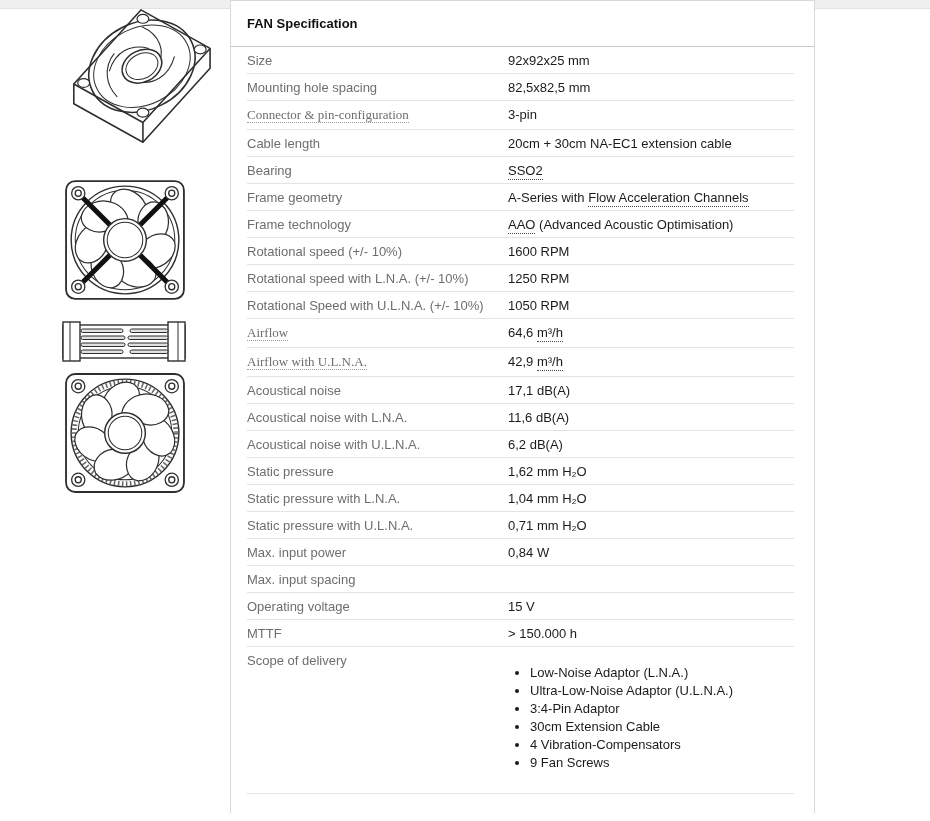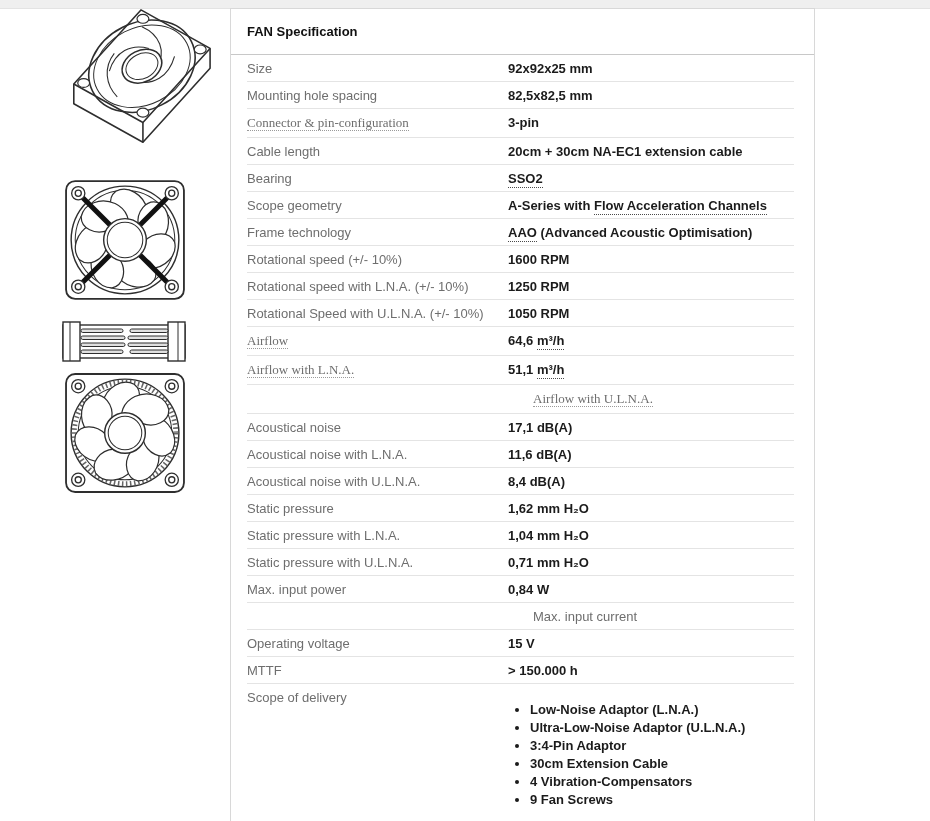--- a/index.html
+++ b/index.html
@@ -10,36 +10,36 @@
   }
   .topbar{
     position:absolute;left:0;top:0;width:930px;height:8px;
     background:#efefef;border-bottom:1px solid #e3e3e3;
   }
   
   .gallery-img{position:absolute;margin:0;padding:0;cursor:pointer;}
   .gallery-img svg{display:block;}
   
   .panel{
-    position:absolute;left:230px;top:8px;width:585px;height:813px;
+    position:absolute;left:230px;top:0;width:585px;height:813px;
     box-sizing:border-box;background:#fff;
     border:1px solid #d8d8d8;border-bottom:none;
   }
   .panel-header{
     font-weight:bold;font-size:13px;color:#111;line-height:13px;
     padding:16px 16px;border-bottom:1px solid #c8c8c8;
   }
   .rows{padding:0 20px 0 16px;}
   .spec-row{
     display:flex;align-items:flex-start;
     padding:6.5px 0;border-bottom:1px solid #e4e4e4;
-    font-size:13px;line-height:13px;justify-content:flex-end;
+    font-size:13px;line-height:13px;
   }
   .spec-label{width:261px;flex:none;color:#6e6e6e;}
-  .spec-value{flex:1;color:#1b1b1b;font-weight:bold;}
+  .spec-value{flex:1;color:#1b1b1b;}
   .link-gray{
     border-bottom:1px dotted #9a9a9a;padding-bottom:1px;cursor:pointer;
     width:auto;align-self:flex-start;font-family:Liberation Serif, serif;
   }
   .spec-label.link-gray{width:auto;margin-right:auto;}
   .label-cell{width:261px;flex:none;display:flex;}
   .link-dark{border-bottom:1px dotted #4a4a4a;padding-bottom:1px;cursor:pointer;}
   .scope-row .spec-label{padding-top:0;}
   ul.delivery{
     list-style:disc;margin:12px 0 18px;padding-left:22px;color:#1b1b1b;
@@ -213,21 +213,21 @@
         <div class="spec-value"><span>20cm + 30cm NA-EC1 extension cable</span></div>
       </div>
       <div class="spec-row">
         <div class="label-cell">
           <span class="spec-label">Bearing</span>
         </div>
         <div class="spec-value"><span class="link-dark">SSO2</span></div>
       </div>
       <div class="spec-row">
         <div class="label-cell">
-          <span class="spec-label">Scope geometry</span>
+          <span class="spec-label">Frame geometry</span>
         </div>
         <div class="spec-value"><span>A-Series with </span><span class="link-dark">Flow Acceleration Channels</span></div>
       </div>
       <div class="spec-row">
         <div class="label-cell">
           <span class="spec-label">Frame technology</span>
         </div>
         <div class="spec-value"><span class="link-dark">AAO</span><span> (Advanced Acoustic Optimisation)</span></div>
       </div>
       <div class="spec-row">
@@ -249,46 +249,41 @@
         <div class="spec-value"><span>1050 RPM</span></div>
       </div>
       <div class="spec-row">
         <div class="label-cell">
           <span class="spec-label link-gray">Airflow</span>
         </div>
         <div class="spec-value"><span>64,6 </span><span class="link-dark">m³/h</span></div>
       </div>
       <div class="spec-row">
         <div class="label-cell">
-          <span class="spec-label link-gray">Airflow with L.N.A.</span>
-        </div>
-        <div class="spec-value"><span>51,1 </span><span class="link-dark">m³/h</span></div>
-      </div>
-      <div class="spec-row">
-        <div class="label-cell">
           <span class="spec-label link-gray">Airflow with U.L.N.A.</span>
         </div>
+        <div class="spec-value"><span>42,9 </span><span class="link-dark">m³/h</span></div>
       </div>
       <div class="spec-row">
         <div class="label-cell">
           <span class="spec-label">Acoustical noise</span>
         </div>
         <div class="spec-value"><span>17,1 dB(A)</span></div>
       </div>
       <div class="spec-row">
         <div class="label-cell">
           <span class="spec-label">Acoustical noise with L.N.A.</span>
         </div>
         <div class="spec-value"><span>11,6 dB(A)</span></div>
       </div>
       <div class="spec-row">
         <div class="label-cell">
           <span class="spec-label">Acoustical noise with U.L.N.A.</span>
         </div>
-        <div class="spec-value"><span>8,4 dB(A)</span></div>
+        <div class="spec-value"><span>6,2 dB(A)</span></div>
       </div>
       <div class="spec-row">
         <div class="label-cell">
           <span class="spec-label">Static pressure</span>
         </div>
         <div class="spec-value"><span>1,62 mm H₂O</span></div>
       </div>
       <div class="spec-row">
         <div class="label-cell">
           <span class="spec-label">Static pressure with L.N.A.</span>
@@ -302,21 +297,21 @@
         <div class="spec-value"><span>0,71 mm H₂O</span></div>
       </div>
       <div class="spec-row">
         <div class="label-cell">
           <span class="spec-label">Max. input power</span>
         </div>
         <div class="spec-value"><span>0,84 W</span></div>
       </div>
       <div class="spec-row">
         <div class="label-cell">
-          <span class="spec-label">Max. input current</span>
+          <span class="spec-label">Max. input spacing</span>
         </div>
       </div>
       <div class="spec-row">
         <div class="label-cell">
           <span class="spec-label">Operating voltage</span>
         </div>
         <div class="spec-value"><span>15 V</span></div>
       </div>
       <div class="spec-row">
         <div class="label-cell">

